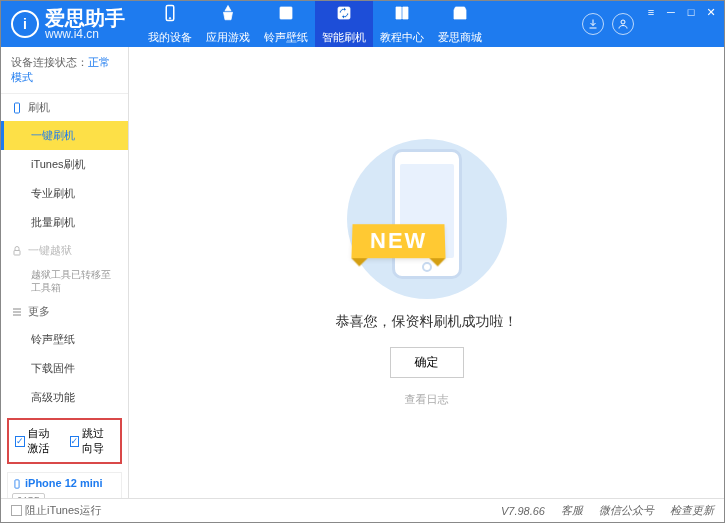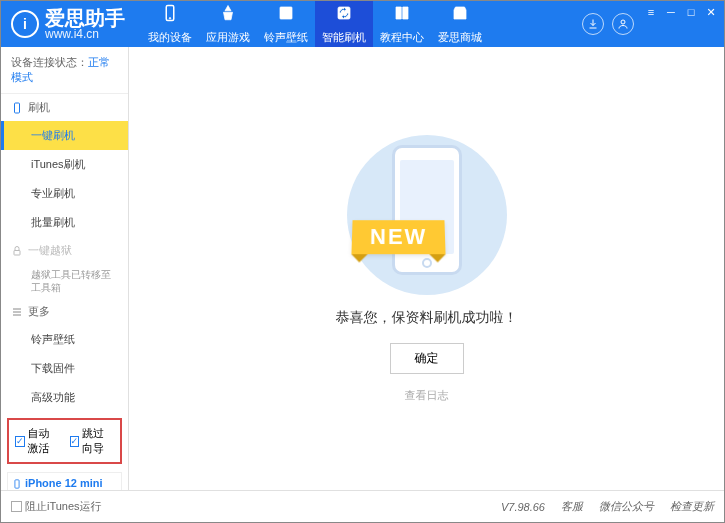--- a/index.html
+++ b/index.html
@@ -41,21 +41,21 @@
 .phone { position: absolute; width: 70px; height: 130px; background: #fff; border: 3px solid #c8daf0; border-radius: 10px; left: 55px; top: 10px; }
 .phone-screen { position: absolute; inset: 12px 5px 18px 5px; background: #e8f1fd; border-radius: 2px; }
 .phone-btn { position: absolute; bottom: 4px; left: 50%; transform: translateX(-50%); width: 10px; height: 10px; border: 2px solid #c8daf0; border-radius: 50%; }
 .new-banner { position: absolute; background: #ffc933; color: #fff; font-weight: bold; font-size: 22px; padding: 4px 18px; left: 15px; top: 85px; letter-spacing: 2px; transform: perspective(50px) rotateX(2deg); box-shadow: 0 2px 4px rgba(0,0,0,0.1); }
 .new-banner::before, .new-banner::after { content:''; position: absolute; width: 0; height: 0; border: 8px solid transparent; top: 100%; }
 .new-banner::before { left: 0; border-top-color: #d49f12; border-left-color: transparent; }
 .new-banner::after { right: 0; border-top-color: #d49f12; border-right-color: transparent; }
 .msg { font-size: 14px; color: #333; margin-bottom: 16px; }
 .ok-btn { border: 1px solid #ccc; background: #fff; padding: 6px 24px; font-size: 12px; cursor: pointer; margin-bottom: 14px; }
 .log-link { font-size: 11px; color: #aaa; cursor: pointer; }
-.footer { height: 32px; border-top: 1px solid #e0e0e0; display: flex; align-items: center; font-size: 11px; padding: 0 10px; color: #666; }
+.footer { height: 24px; border-top: 1px solid #e0e0e0; display: flex; align-items: center; font-size: 11px; padding: 0 10px; color: #666; }
 .footer-spacer { flex: 1; }
 .footer-item { margin-left: 16px; cursor: pointer; font-style: italic; }
 .side-icon { width: 12px; height: 12px; }
 </style>
 </head>
 <body>
 
 <div class="window">
   <div class="titlebar">
     <div class="logo-area">

